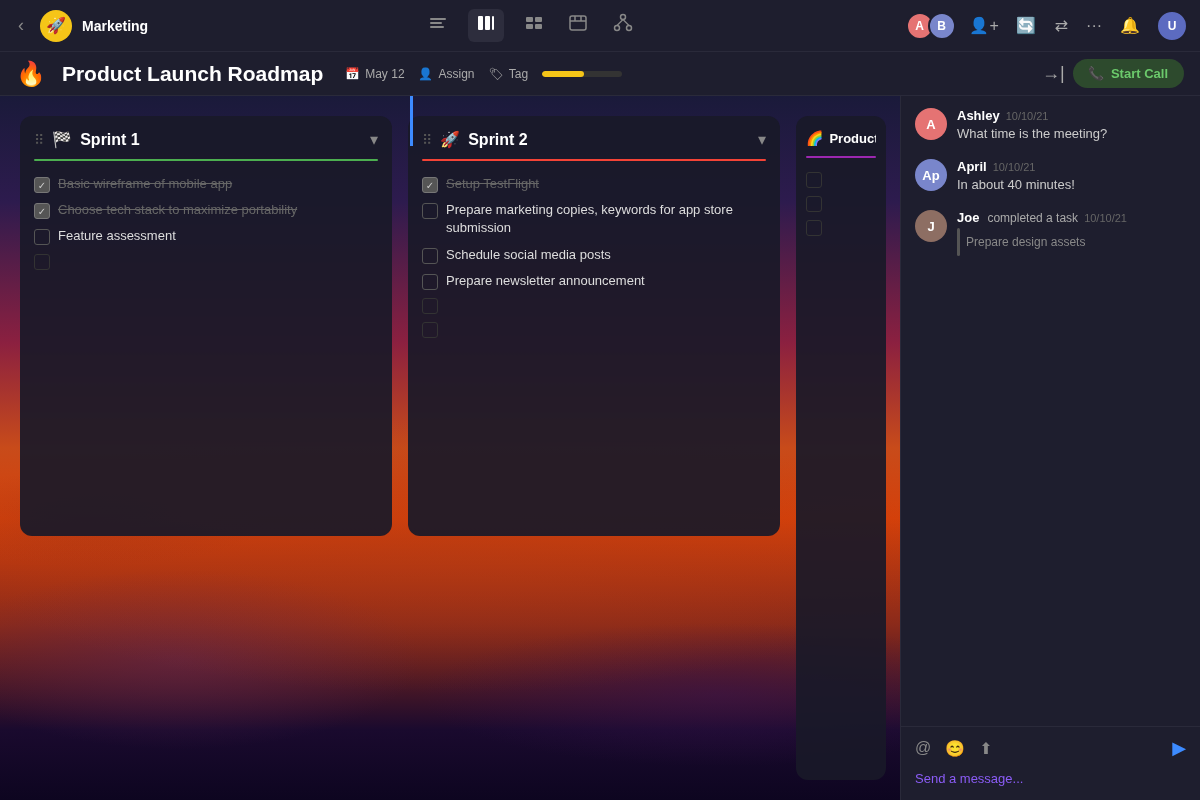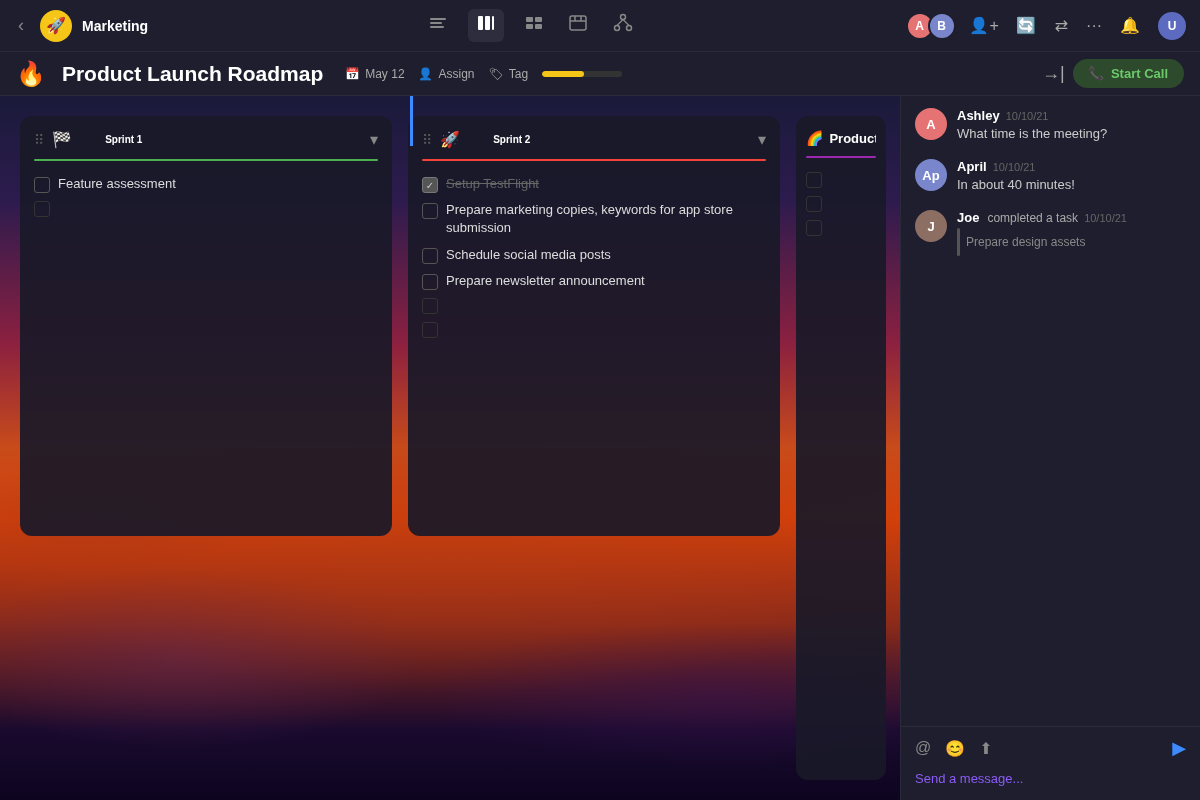--- a/index.html
+++ b/index.html
@@ -235,25 +235,24 @@
       align-items: center;
       padding: 14px 14px 10px;
       gap: 8px;
     }
     .drag-handle {
       color: #555;
       font-size: 14px;
       cursor: grab;
     }
     .sprint-title {
-      font-size: 10px;
+      font-size: 16px;
       font-weight: 700;
       color: #fff;
       flex: 1;
-      margin-left: 25px;
     }
     .sprint-menu {
       color: #888;
       font-size: 16px;
       cursor: pointer;
     }
     .sprint-underline {
       height: 2px;
       margin: 0 14px 10px;
       border-radius: 1px;
@@ -560,20 +559,28 @@
       <div class="sprint-card">
         <div class="sprint-header">
           <span class="drag-handle">⠿</span>
           <span style="font-size:16px;">🏁</span>
           <span class="sprint-title">Sprint 1</span>
           <span class="sprint-menu">▾</span>
         </div>
         <div class="sprint-underline sprint-1-line"></div>
         <div class="sprint-items">
           <div class="task-row">
+            <div class="task-checkbox checked"></div>
+            <span class="task-label strikethrough">Basic wireframe of mobile app</span>
+          </div>
+          <div class="task-row">
+            <div class="task-checkbox checked"></div>
+            <span class="task-label strikethrough">Choose tech stack to maximize portability</span>
+          </div>
+          <div class="task-row">
             <div class="task-checkbox"></div>
             <span class="task-label">Feature assessment</span>
           </div>
           <div class="task-row">
             <div class="task-empty"></div>
           </div>
         </div>
       </div>
 
       <div class="sprint-card">

